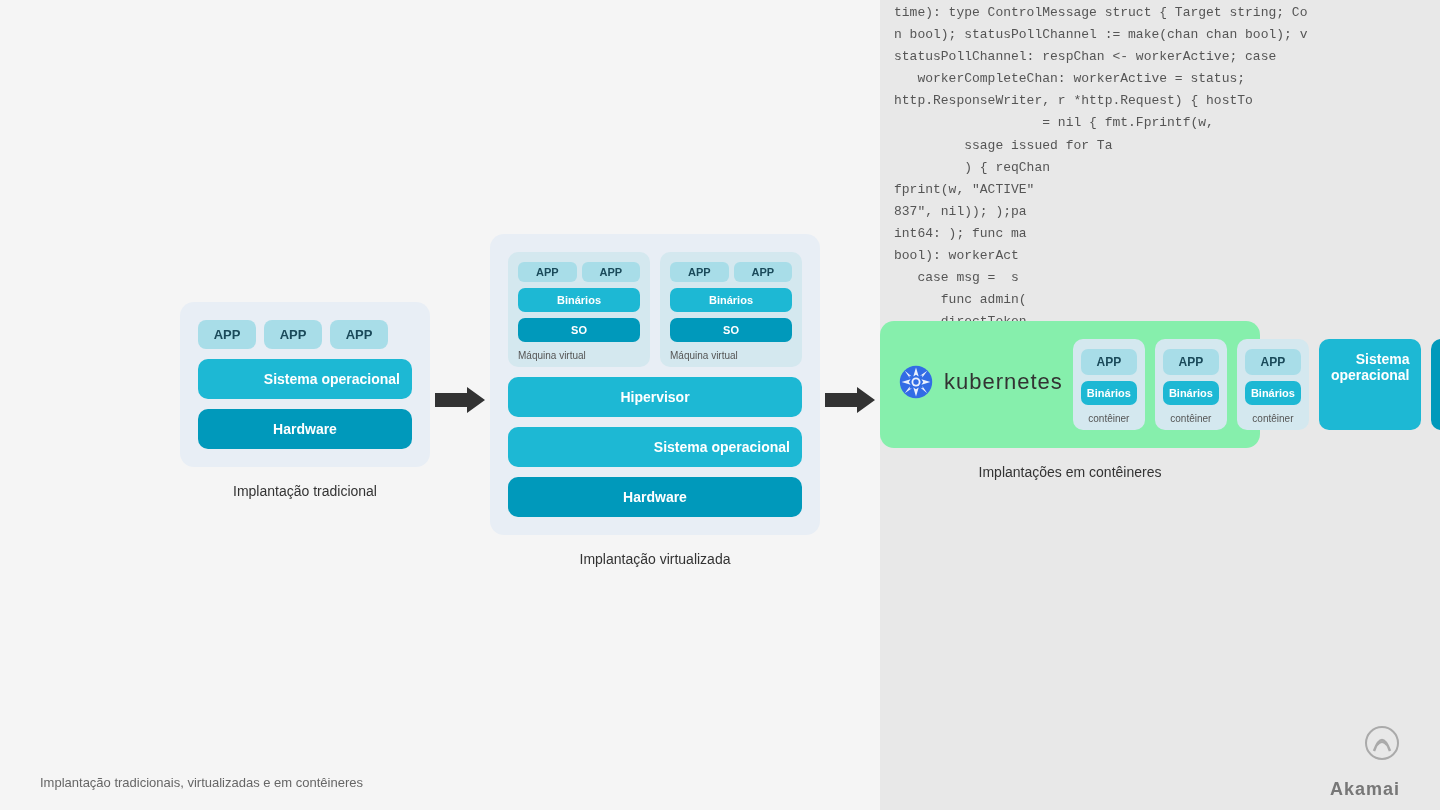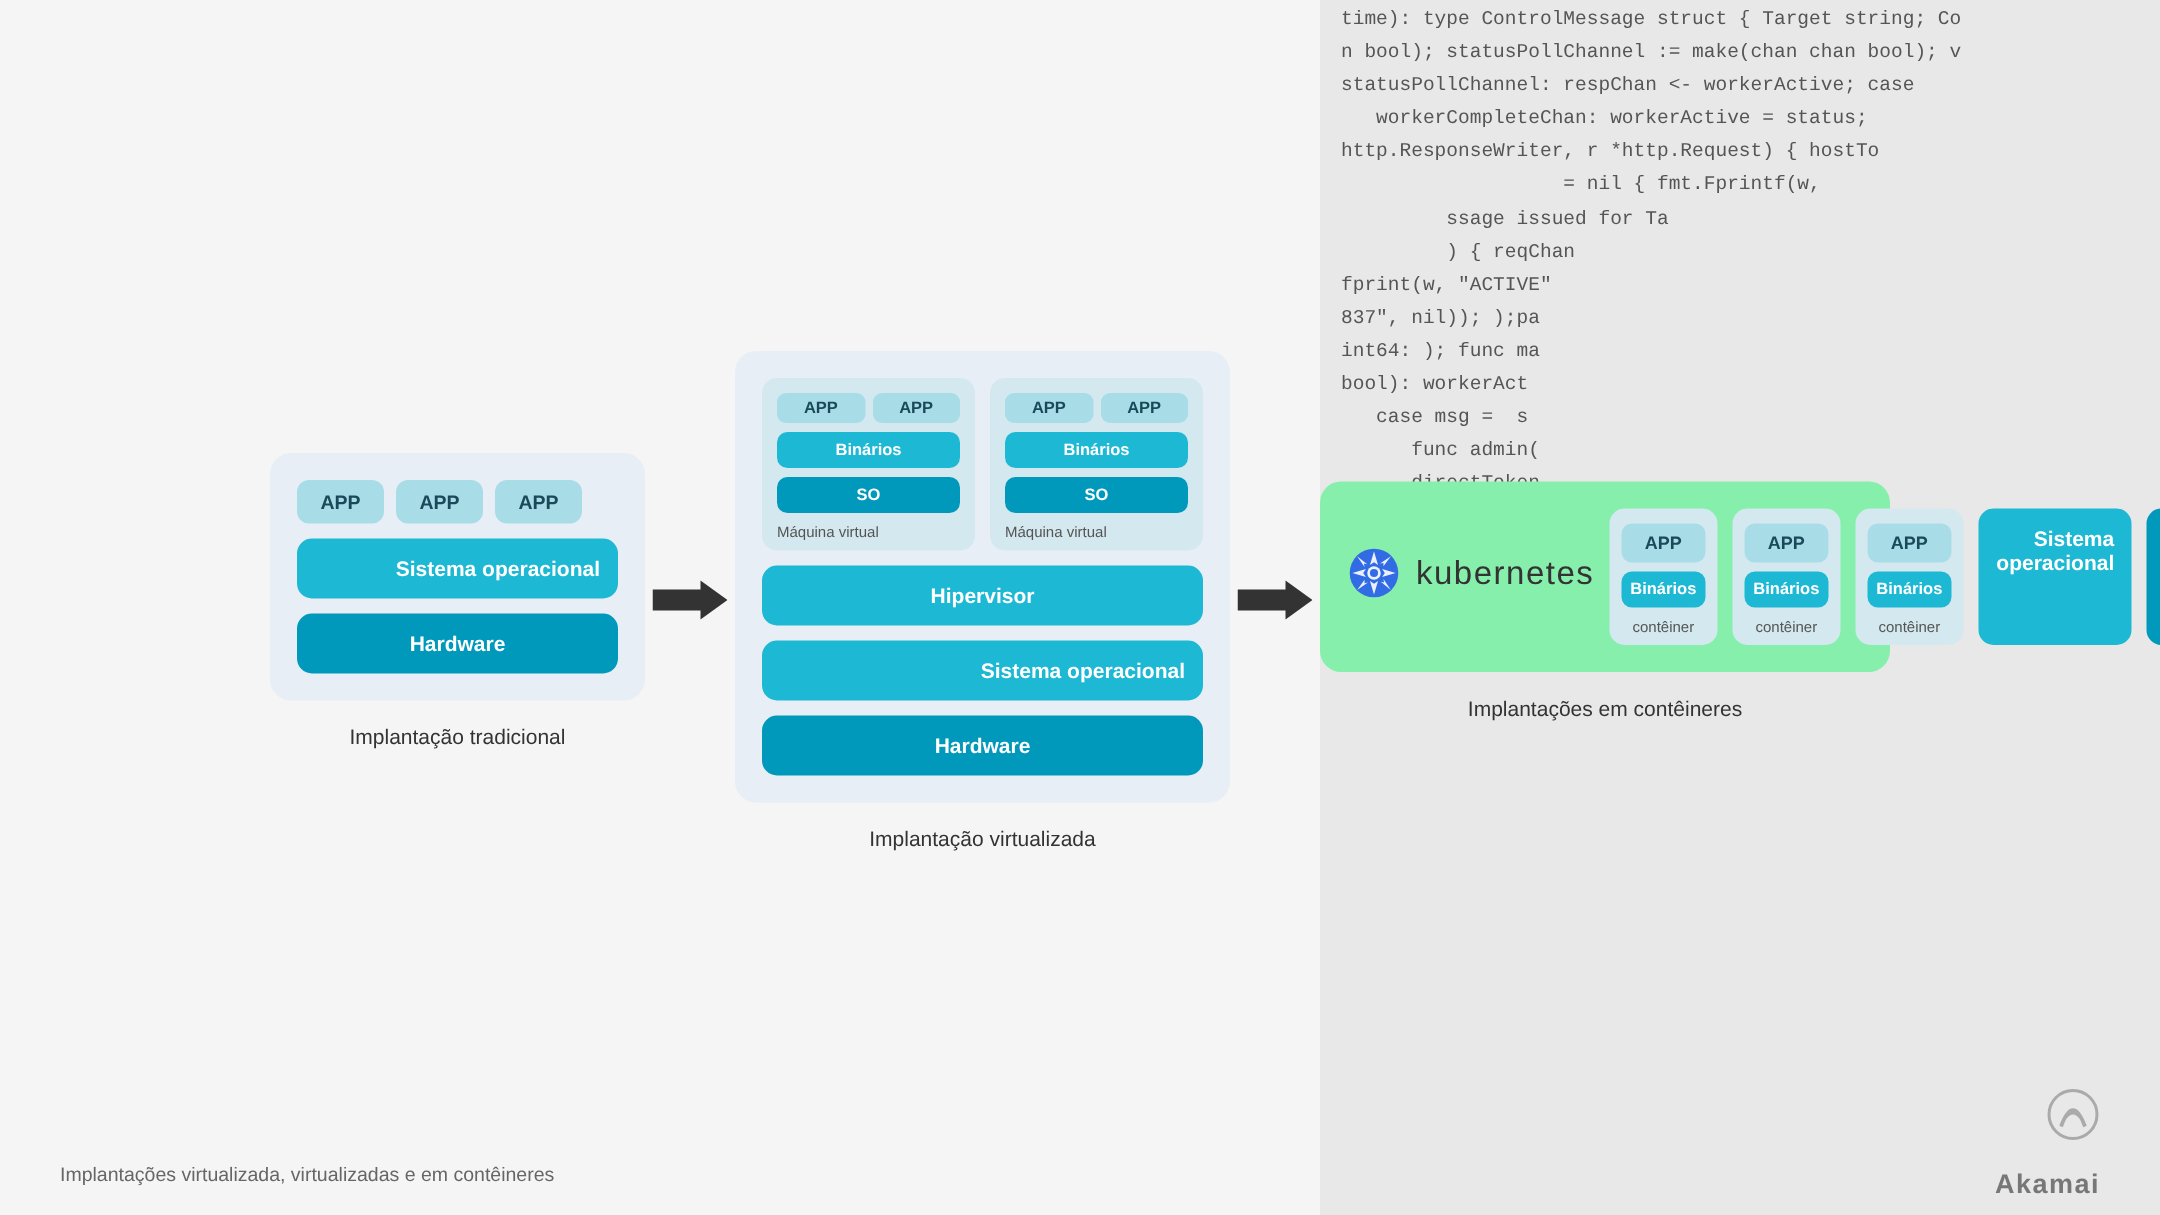--- a/index.html
+++ b/index.html
@@ -442,21 +442,21 @@
         </div>
         <div class="so-block">Sistema operacional</div>
         <div class="hw-block">Hardware</div>
       </div>
       <div class="diagram-label">Implantações em contêineres</div>
     </div>
 
   </div>
 </div>
 
-<div class="bottom-caption">Implantações virtualizada, virtualizadas e em contêineres</div>
+<div class="bottom-caption">Implantação tradicionais, virtualizadas e em contêineres</div>
 
 <div class="akamai-logo">
   <svg width="36" height="36" viewBox="0 0 36 36" xmlns="http://www.w3.org/2000/svg">
     <circle cx="18" cy="18" r="16" fill="none" stroke="#aaa" stroke-width="2"></circle>
     <path d="M10 26 Q18 4 26 26" fill="none" stroke="#aaa" stroke-width="2.5"></path>
     <path d="M13 20 Q18 14 23 20" fill="none" stroke="#aaa" stroke-width="2"></path>
   </svg>
   <span class="akamai-text">Akamai</span>
 </div>
 

